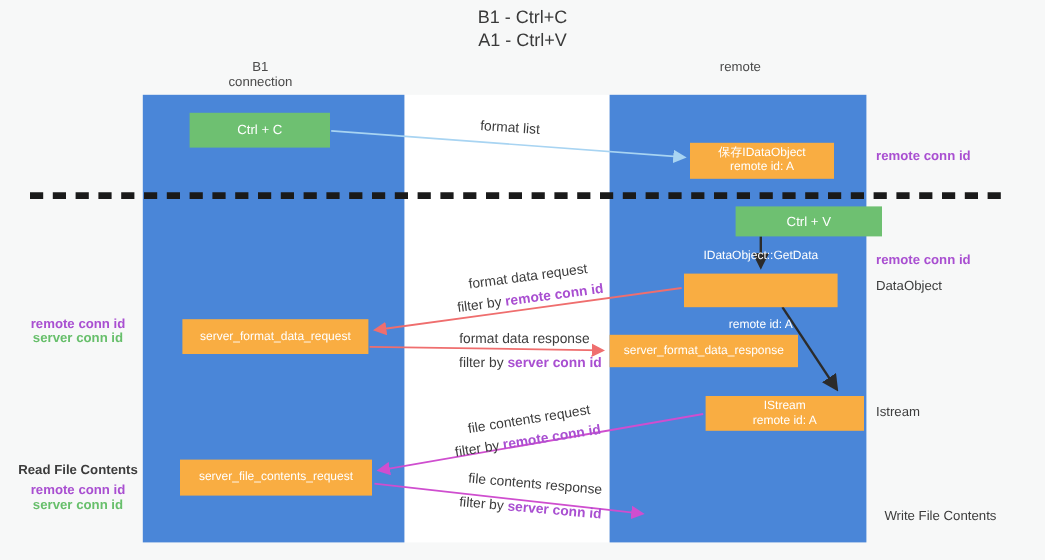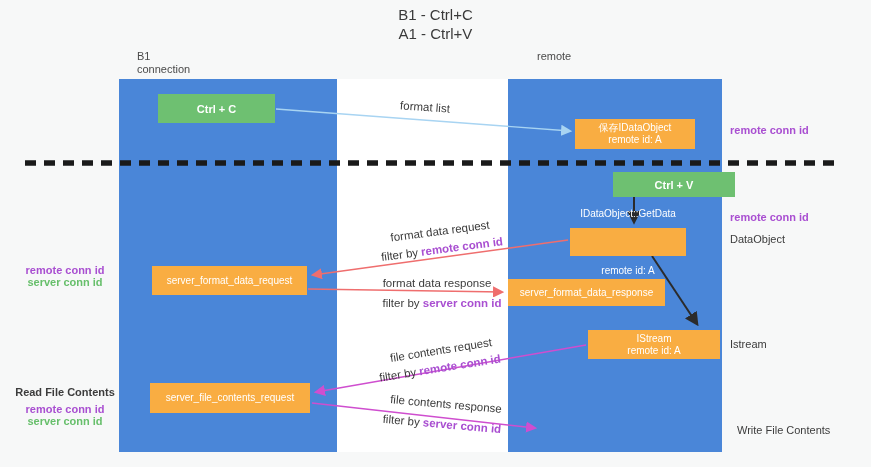--- a/index.html
+++ b/index.html
@@ -14,28 +14,28 @@
   }
   .center-strip{position:absolute;left:337px;top:79px;width:171px;height:373px;background:#ffffff;}
   .lane{position:absolute;top:79px;height:373px;background:var(--column-blue);}
   .lane-left{left:119px;width:218px;}
   .lane-right{left:508px;width:214px;}
   .title{
     position:absolute;left:0;top:5px;width:871px;text-align:center;
     color:#3a3a3a;font-size:15px;line-height:19px;
   }
   .lane-header{
-    position:absolute;top:50px;width:160px;text-align:left;
+    position:absolute;top:50px;width:160px;text-align:center;
     color:#4a4a4a;font-size:11px;line-height:13px;
   }
   .box{
     position:absolute;display:flex;flex-direction:column;align-items:center;justify-content:center;
     color:#fff;text-align:center;z-index:3;
   }
-  .box-green{background:var(--box-green);font-size:11px;font-weight:bold;}
+  .box-green{background:var(--box-green);font-size:11px;}
   .box-orange{background:var(--box-orange);font-size:10px;line-height:12px;}
   .side-lbl{position:absolute;font-size:11px;color:#3c3c3c;z-index:3;white-space:nowrap;}
   .purple{color:var(--purple-label);font-weight:bold;}
   .greenlbl{color:var(--green-label);font-weight:bold;}
   .alabel{
     position:absolute;font-size:11.5px;color:#3c3c3c;white-space:nowrap;z-index:3;
   }
   .rot{transform-origin:center center;}
   svg.arrows{position:absolute;left:0;top:0;z-index:2;}
   .left-stack{position:absolute;left:10px;width:110px;text-align:center;font-size:11px;z-index:3;}
@@ -95,21 +95,21 @@
 
   <div class="box box-orange" style="left:575px;top:119px;width:120px;height:30px;">
     <span>保存IDataObject</span>
     <span>remote id: A</span>
   </div>
 
   <div class="box box-green" style="left:573px;top:172px;width:122px;height:25px;margin-left:40px;">
     <span>Ctrl + V</span>
   </div>
 
-  <div class="box box-orange" style="left:570px;top:228px;width:116px;height:28px;gap:45px;">
+  <div class="box box-orange" style="left:570px;top:228px;width:128px;height:28px;gap:45px;">
     <span>IDataObject::GetData</span>
     <span>remote id: A</span>
   </div>
 
   <div class="box box-orange" style="left:152px;top:266px;width:155px;height:29px;">
     <span>server_format_data_request</span>
   </div>
 
   <div class="box box-orange" style="left:508px;top:279px;width:157px;height:27px;">
     <span>server_format_data_response</span>

